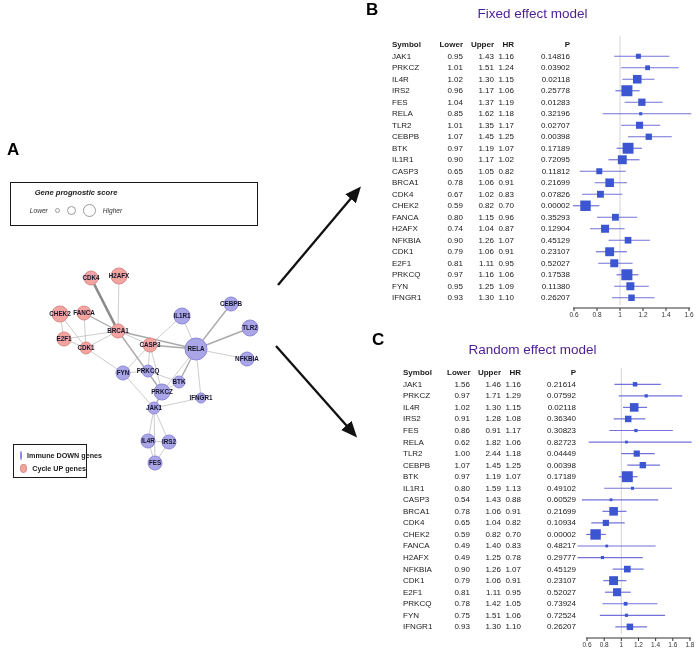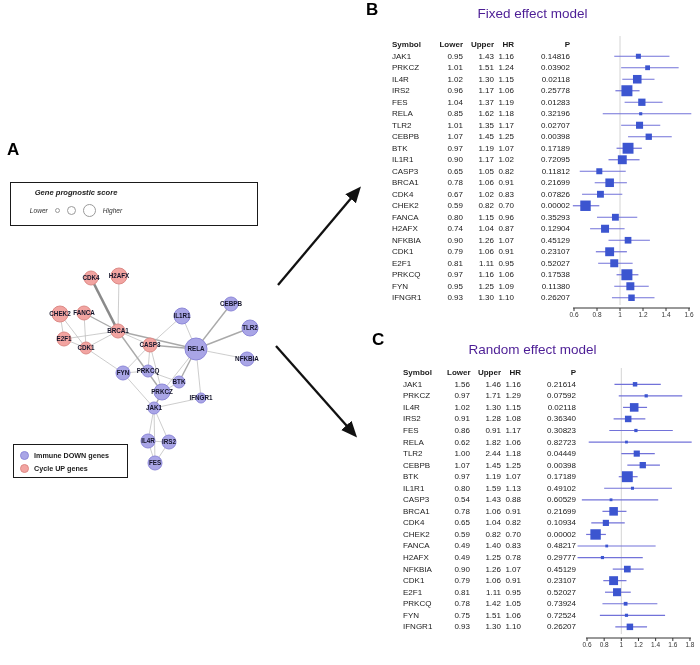--- a/index.html
+++ b/index.html
@@ -13,21 +13,21 @@
   #legend-scores{left:10px;top:182px;width:248px;height:44px;font-style:italic;}
   .lg-sub{position:absolute;top:5px;}
   .lg-title{font-size:7.6px;font-weight:bold;text-align:center;color:#1a1a1a;white-space:nowrap;}
   .lg-row{display:flex;align-items:center;justify-content:center;gap:7px;margin-top:7px;}
   .lg-txt{font-size:6.6px;color:#333;}
   .circ{border:1px solid #9a9a9a;border-radius:50%;background:#fff;display:inline-block;}
   .c1{width:3px;height:3px;} .c2{width:7px;height:7px;} .c3{width:11px;height:11px;}
   .vline{display:inline-block;background:#9a9a9a;height:13px;}
   .v1{width:1px;} .v2{width:2px;} .v3{width:3px;}
   
-  #legend-groups{left:13px;top:444px;width:115px;height:34px;padding:4px 0 0 6px;}
+  #legend-groups{left:13px;top:444px;width:74px;height:34px;padding:4px 0 0 6px;}
   .grp-row{display:flex;align-items:center;gap:5px;height:13px;}
   .dot{width:9px;height:9px;border-radius:50%;display:inline-block;box-sizing:border-box;}
   .grp-label{font-size:7.2px;font-weight:bold;color:#1a1a1a;white-space:nowrap;}
   
   .ftable{position:absolute;font-size:8px;color:#1a1a1a;}
   .frow{display:grid;align-items:center;}
   .frow span{display:block;text-align:right;white-space:nowrap;}
   .frow span:first-child{text-align:left;}
   .fhead span{font-weight:bold;}
   #table-b{left:392px;top:39px;}

